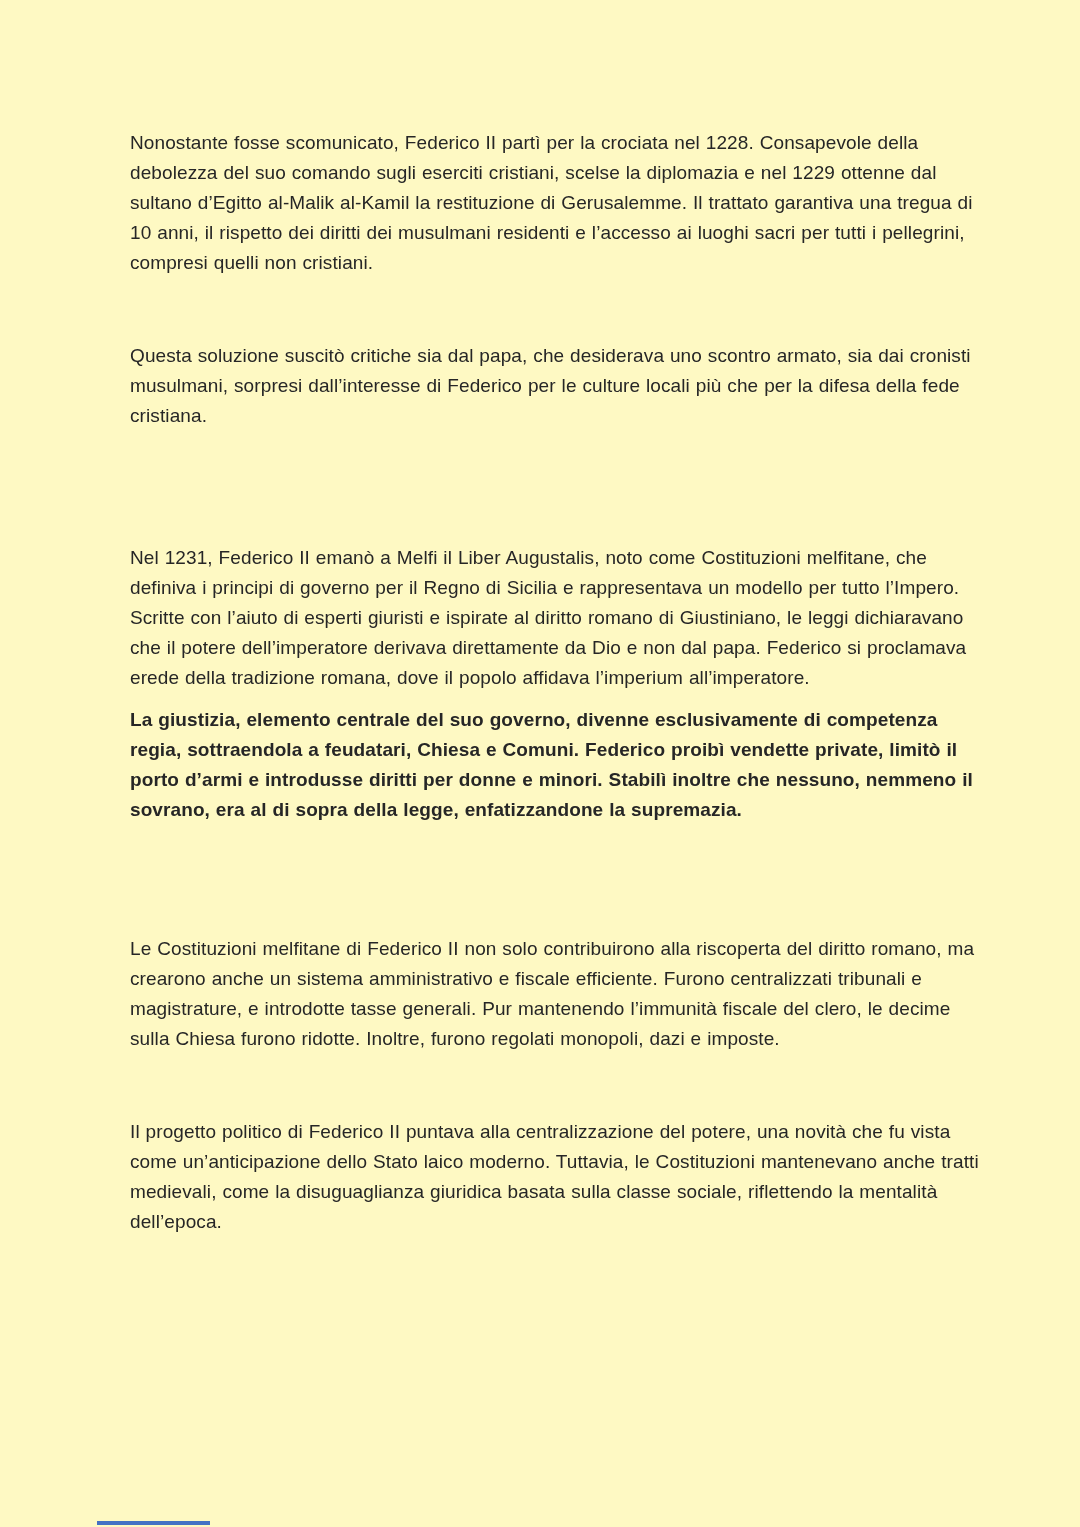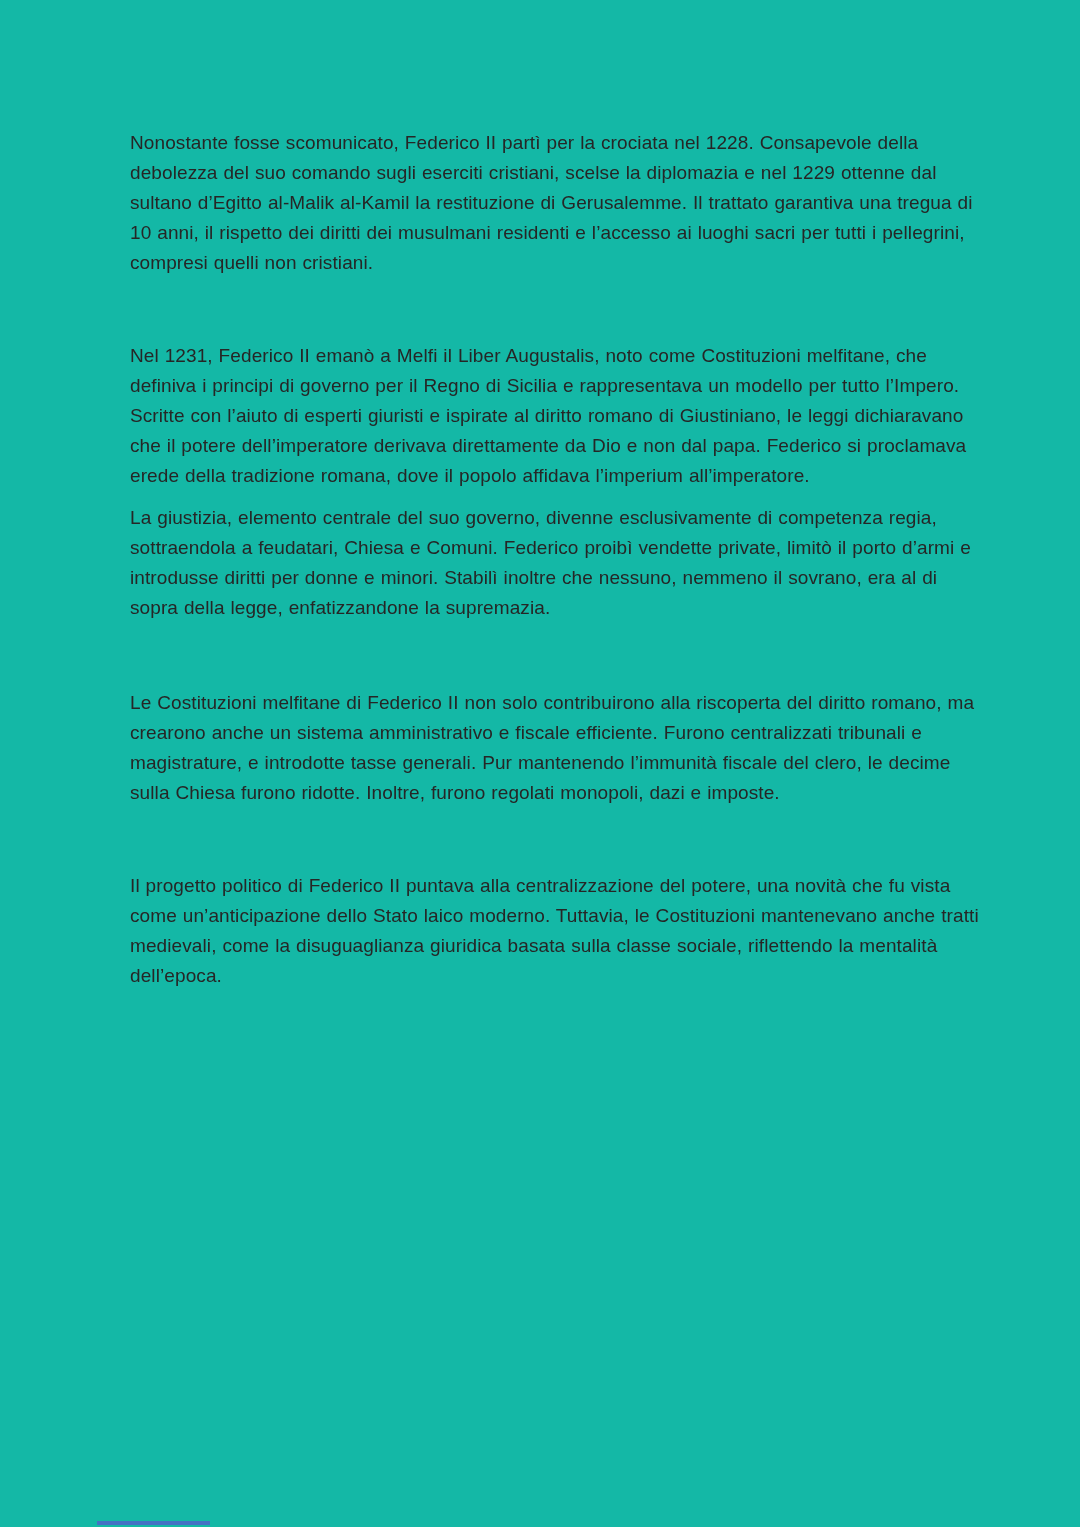--- a/index.html
+++ b/index.html
@@ -13,51 +13,52 @@
     position: relative;
     overflow: hidden;
     font-family: "Liberation Sans", sans-serif;
   }
   .page {
     position: absolute;
     top: 0;
     left: 0;
     width: 1080px;
     height: 1527px;
-    background: #14b8a6;
+    background: #fef9c3;
     box-sizing: border-box;
     padding: 128px 92px 0 130px;
   }
   .doc-paragraph {
     font-size: 19px;
     line-height: 30px;
     color: #262626;
     margin: 0;
     letter-spacing: 0.1px;
     word-spacing: 0.5px;
   }
   .gap-one    { margin-bottom: 63px;  }
   .gap-two    { margin-bottom: 112px; }
   .gap-small  { margin-bottom: 12px;  }
-  .gap-three  { margin-bottom: 65px; }
+  .gap-three  { margin-bottom: 109px; font-weight: bold; }
   .bottom-accent {
     position: absolute;
     left: 97px;
     top: 1521px;
     width: 113px;
     height: 4px;
     background: #4472c4;
   }
 </style>
 </head>
 <body>
 
 <div class="page">
   <p class="doc-paragraph gap-one">Nonostante fosse scomunicato, Federico II partì per la crociata nel 1228. Consapevole della debolezza del suo comando sugli eserciti cristiani, scelse la diplomazia e nel 1229 ottenne dal sultano d’Egitto al-Malik al-Kamil la restituzione di Gerusalemme. Il trattato garantiva una tregua di 10 anni, il rispetto dei diritti dei musulmani residenti e l’accesso ai luoghi sacri per tutti i pellegrini, compresi quelli non cristiani.</p>
 
+  <p class="doc-paragraph gap-two">Questa soluzione suscitò critiche sia dal papa, che desiderava uno scontro armato, sia dai cronisti musulmani, sorpresi dall’interesse di Federico per le culture locali più che per la difesa della fede cristiana.</p>
 
   <p class="doc-paragraph gap-small">Nel 1231, Federico II emanò a Melfi il Liber Augustalis, noto come Costituzioni melfitane, che definiva i principi di governo per il Regno di Sicilia e rappresentava un modello per tutto l’Impero. Scritte con l’aiuto di esperti giuristi e ispirate al diritto romano di Giustiniano, le leggi dichiaravano che il potere dell’imperatore derivava direttamente da Dio e non dal papa. Federico si proclamava erede della tradizione romana, dove il popolo affidava l’imperium all’imperatore.</p>
 
   <p class="doc-paragraph gap-three">La giustizia, elemento centrale del suo governo, divenne esclusivamente di competenza regia, sottraendola a feudatari, Chiesa e Comuni. Federico proibì vendette private, limitò il porto d’armi e introdusse diritti per donne e minori. Stabilì inoltre che nessuno, nemmeno il sovrano, era al di sopra della legge, enfatizzandone la supremazia.</p>
 
   <p class="doc-paragraph gap-one">Le Costituzioni melfitane di Federico II non solo contribuirono alla riscoperta del diritto romano, ma crearono anche un sistema amministrativo e fiscale efficiente. Furono centralizzati tribunali e magistrature, e introdotte tasse generali. Pur mantenendo l’immunità fiscale del clero, le decime sulla Chiesa furono ridotte. Inoltre, furono regolati monopoli, dazi e imposte.</p>
 
   <p class="doc-paragraph">Il progetto politico di Federico II puntava alla centralizzazione del potere, una novità che fu vista come un’anticipazione dello Stato laico moderno. Tuttavia, le Costituzioni mantenevano anche tratti medievali, come la disuguaglianza giuridica basata sulla classe sociale, riflettendo la mentalità dell’epoca.</p>
 </div>
 

